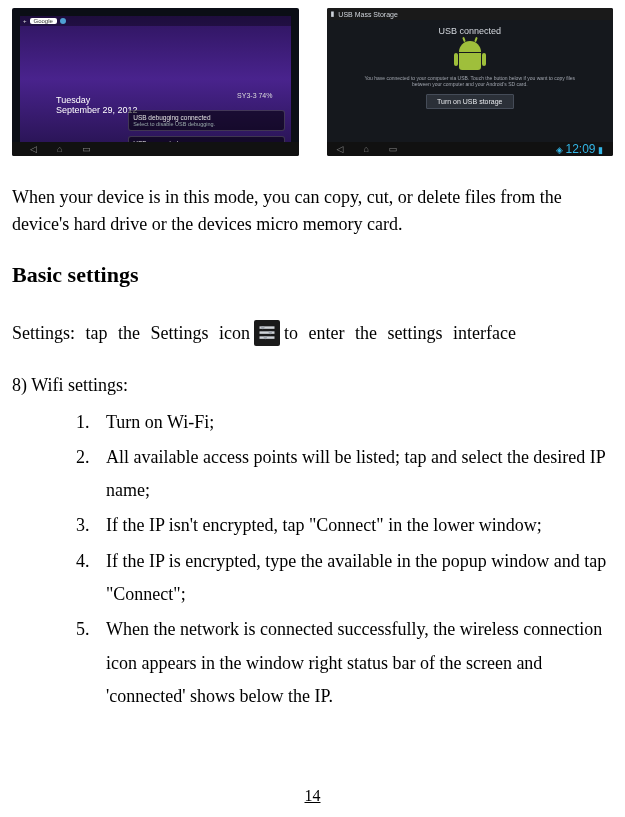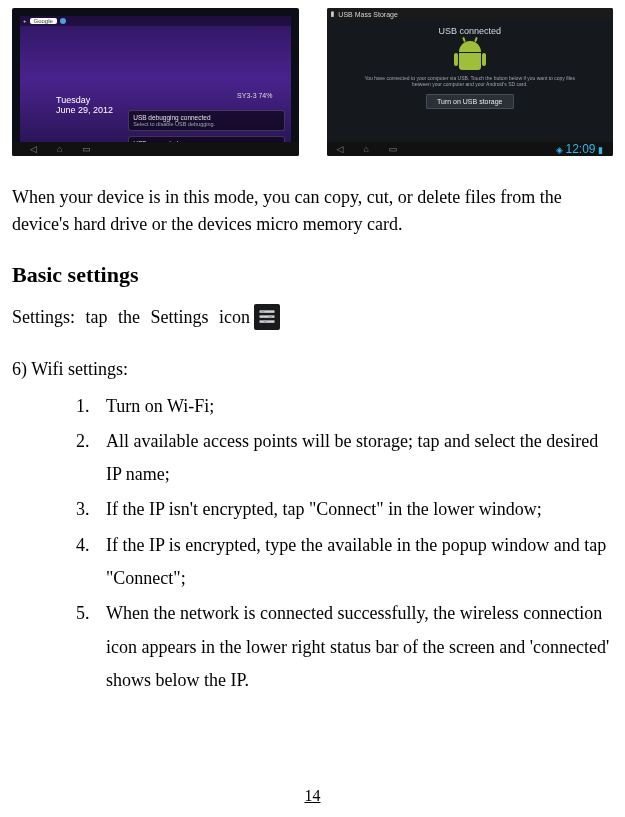--- a/index.html
+++ b/index.html
@@ -132,21 +132,21 @@
     .shot2-time { color:#33b5e5; font-size:12px; font-family:Arial;}
 
     
     .para {
       line-height: 1.5;
       margin: 18px 0 24px 0;
     }
     h2 {
       font-size: 22px;
       font-weight: bold;
-      margin-bottom: 14px;
+      margin-bottom: 30px;
     }
     .settings-line {
       display: flex;
       align-items: center;
       flex-wrap: wrap;
       gap: 0;
       line-height: 1.7;
       margin-bottom: 26px;
     }
     .settings-line .spaced { word-spacing: 6px; }
@@ -182,21 +182,21 @@
 
   <div class="shot">
     <div class="shot1-wall">
       <div class="shot1-topbar">
         <span>+</span>
         <span class="shot1-google">Google</span>
         <span class="shot1-mic"></span>
       </div>
       <div class="shot1-date">
         <div>Tuesday</div>
-        <div>June 29, 2012</div>
+        <div>September 29, 2012</div>
       </div>
       <div class="shot1-batt">SY3-3   74%</div>
       <div class="notif" style="top:94px;">
         <div class="notif-t">USB debugging connected</div>
         <div class="notif-sub">Select to disable USB debugging.</div>
       </div>
       <div class="notif" style="top:120px;">
         <div class="notif-t">USB connected</div>
         <div class="notif-sub">Select to copy files to/from your computer.</div>
       </div>
@@ -246,25 +246,26 @@
   <span class="settings-icon">
     <svg viewBox="0 0 24 24">
         <rect x="3" y="4" width="18" height="3" fill="#cfd3d8"></rect>
         <rect x="3" y="10" width="18" height="3" fill="#cfd3d8"></rect>
         <rect x="3" y="16" width="18" height="3" fill="#cfd3d8"></rect>
         <circle cx="7" cy="5.5" r="2" fill="#9fa4ac"></circle>
         <circle cx="16" cy="11.5" r="2" fill="#9fa4ac"></circle>
         <circle cx="10" cy="17.5" r="2" fill="#9fa4ac"></circle>
       </svg>
   </span>
+  <span class="spaced"> to enter the settings interface</span>
 </div>
 
-<p class="subhead">6) Wifi settings:</p>
+<p class="subhead">8) Wifi settings:</p>
 
 <ol class="wifi-list">
   <li>Turn on Wi-Fi;</li>
-  <li>All available access points will be storage; tap and select the desired IP name;</li>
+  <li>All available access points will be listed; tap and select the desired IP name;</li>
   <li>If the IP isn't encrypted, tap "Connect" in the lower window;</li>
   <li>If the IP is encrypted, type the available in the popup window and tap "Connect";</li>
-  <li>When the network is connected successfully, the wireless connection icon appears in the lower right status bar of the screen and 'connected' shows below the IP.</li>
+  <li>When the network is connected successfully, the wireless connection icon appears in the window right status bar of the screen and 'connected' shows below the IP.</li>
 </ol>
 
 <div class="page-num">14</div>
 
 </body></html>

